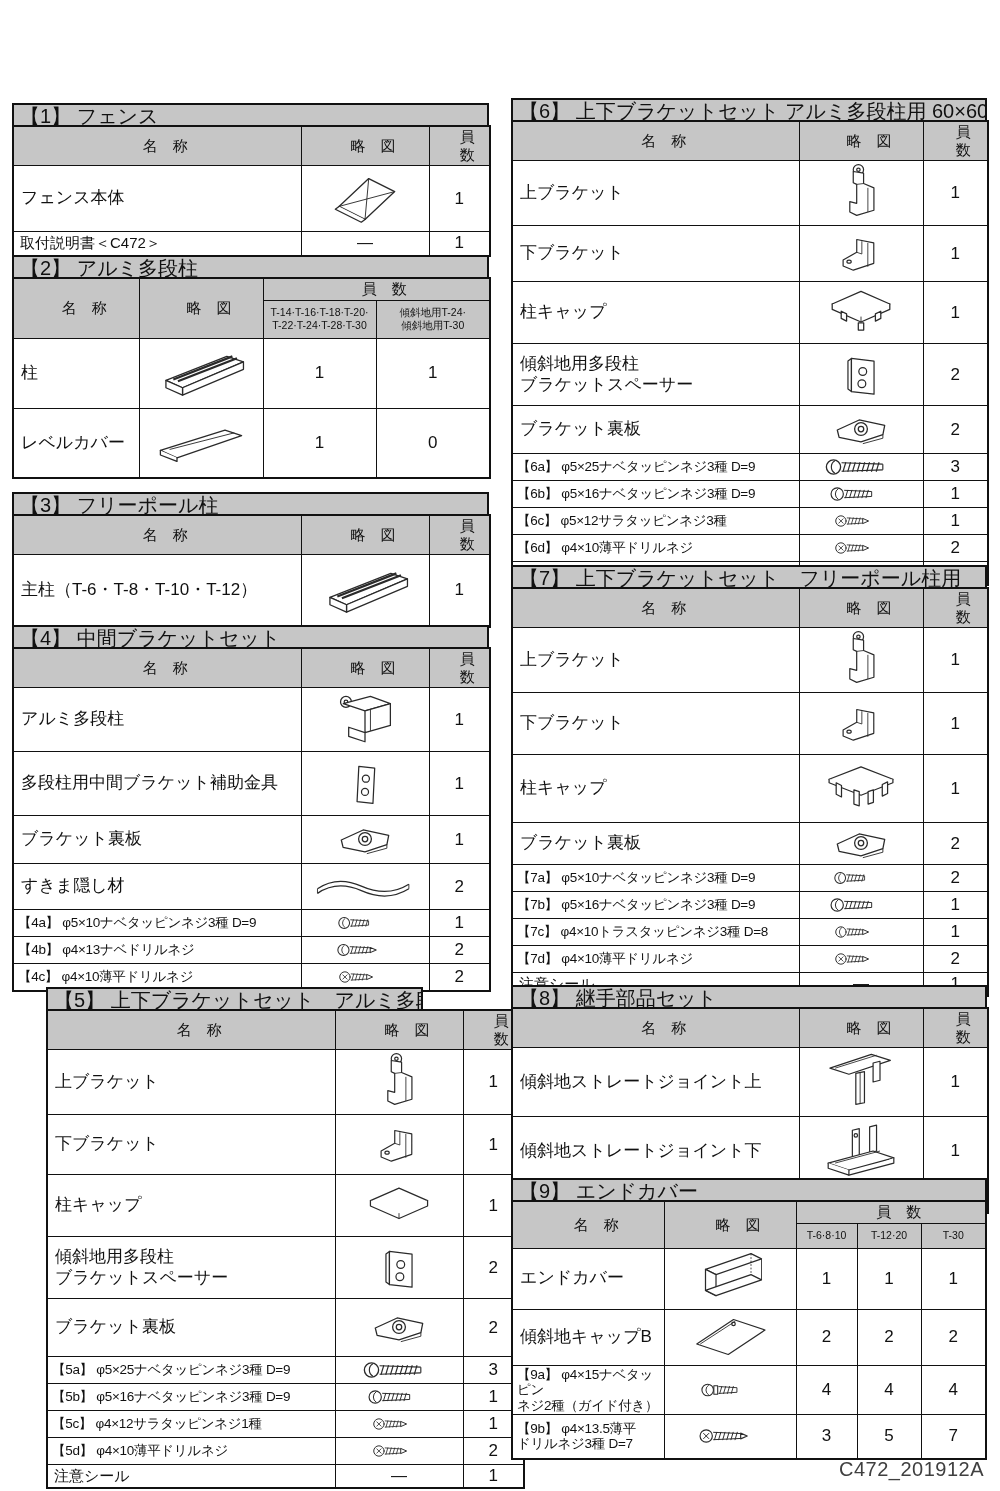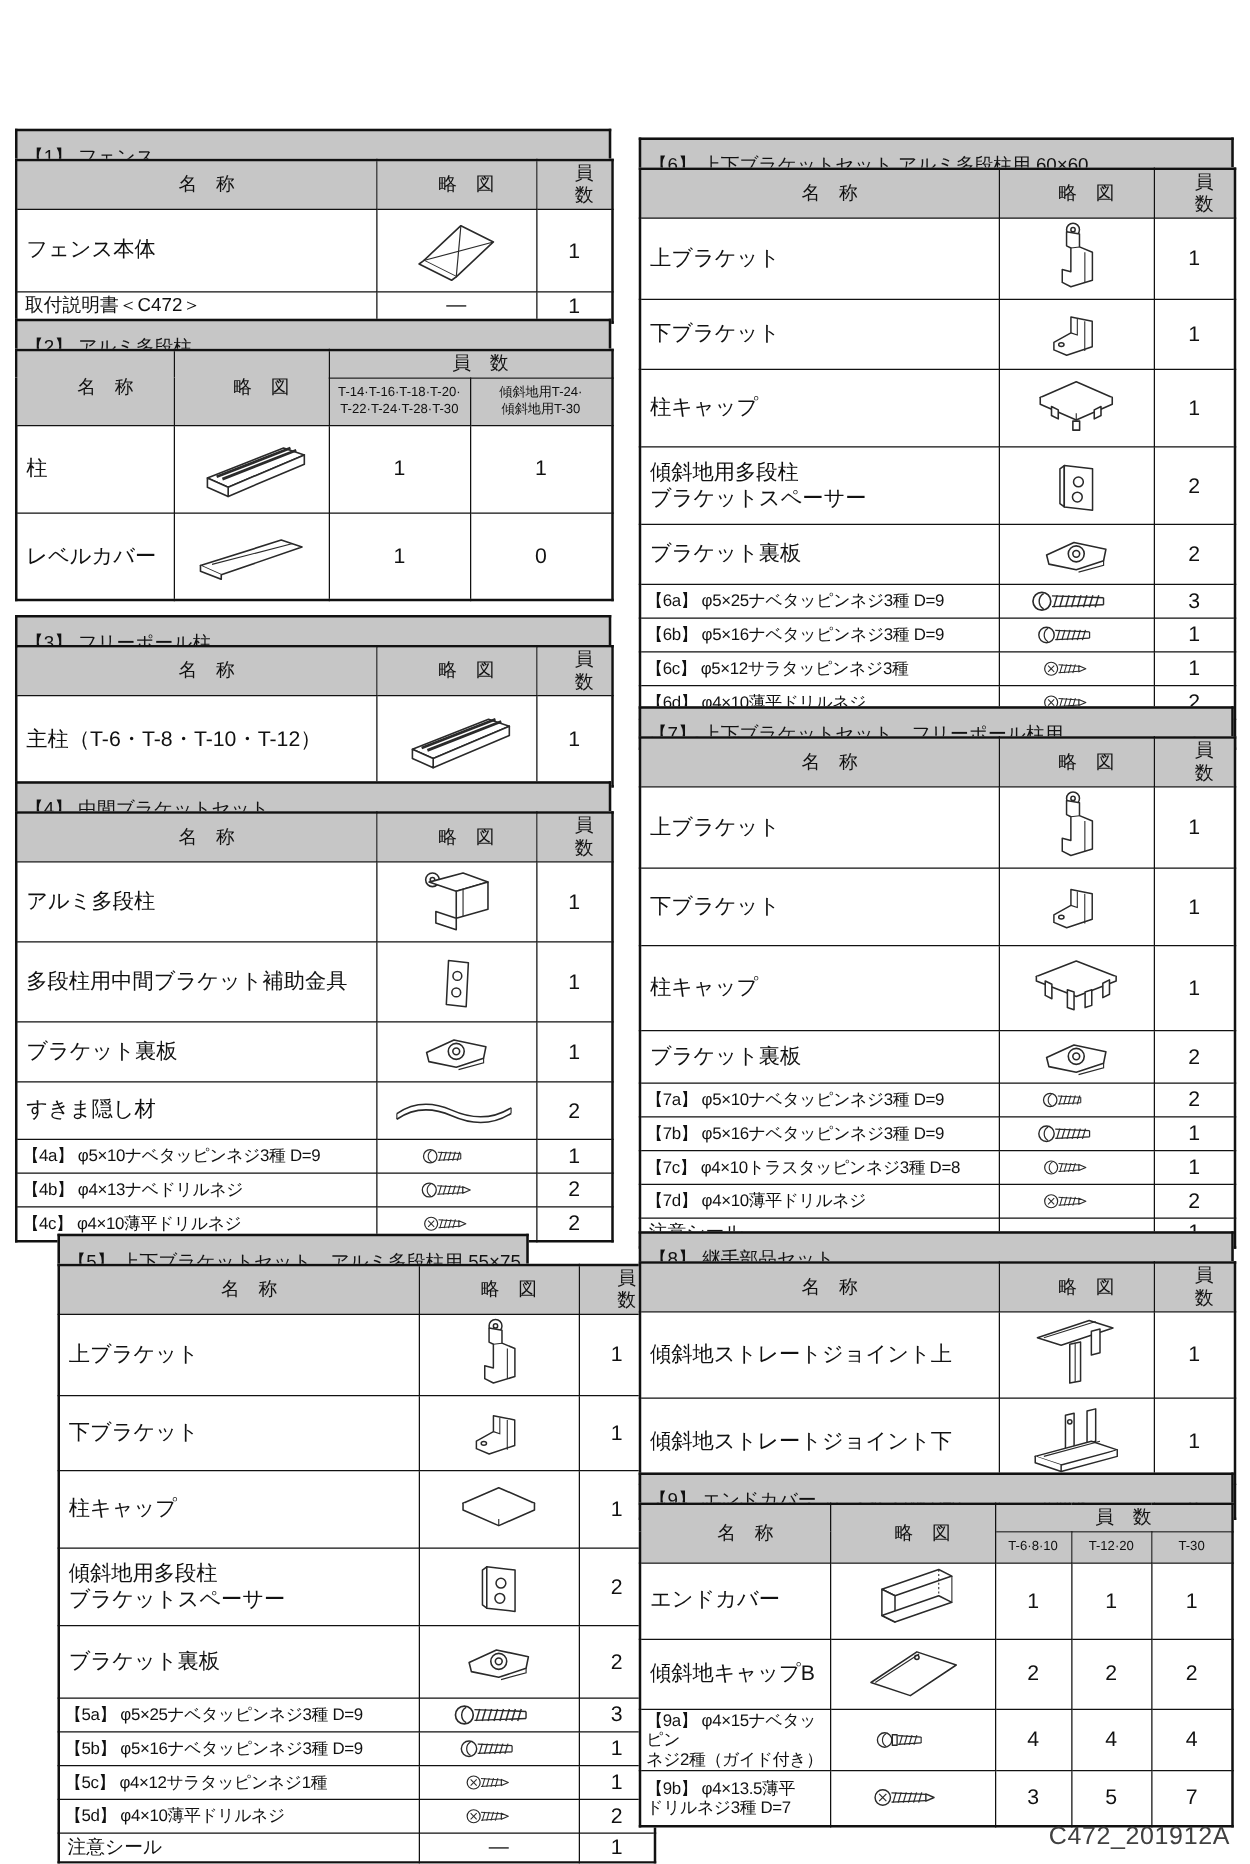--- a/index.html
+++ b/index.html
@@ -7,21 +7,21 @@
   #page{position:relative;width:1000px;height:1491px;background:#fff;overflow:hidden;}
 
   
   #banner{position:absolute;left:13px;top:13px;width:974px;height:55px;background:#1b1b1b;}
   #banner .sq{position:absolute;left:0;top:0;width:56px;height:55px;background:#555;}
   #banner .ttl{position:absolute;left:68px;top:3px;color:#fff;font-size:39px;font-weight:800;letter-spacing:3px;line-height:50px;}
 
   
   .pkg{position:absolute;box-sizing:border-box;}
   .tbl-title{box-sizing:border-box;background:#c6c6c6;border:2px solid #111;border-bottom:0;
-             font-size:15px;line-height:20px;height:22px;padding:11px 6px;white-space:nowrap;overflow:hidden;}
+             font-size:20px;line-height:20px;height:22px;padding:1px 6px;white-space:nowrap;overflow:hidden;}
   table.pkg-tbl{border-collapse:collapse;table-layout:fixed;width:100%;background:#fff;border:2px solid #111;}
   .pkg-tbl th,.pkg-tbl td{border:1px solid #111;box-sizing:border-box;overflow:hidden;}
   .pkg-tbl thead th{background:#c6c6c6;font-weight:500;font-size:15px;line-height:18px;padding:1px 2px;}
   .pkg-tbl thead tr.main th{height:22px;padding-left:18px;}
   .pkg-tbl thead th.sub{font-size:10.5px;line-height:1.2;white-space:pre-line;font-weight:500;padding:0 1px;}
   .pkg-tbl thead th.qty-parent{height:20px;}
   .name-cell{text-align:left;font-size:17px;padding:2px 7px;line-height:1.2;white-space:pre-line;}
   .qty-cell{text-align:center;font-size:17px;}
   .diagram-cell{text-align:center;vertical-align:middle;padding:1px;}
   tr.row-screw .name-cell{font-size:13.5px;letter-spacing:-0.3px;padding:1px 4px;line-height:1.15;}
@@ -431,21 +431,21 @@
               <td class="qty-cell">2</td>
             </tr>
             <tr class="row-note" style="height: 22px;">
               <td class="name-cell">注意シール</td>
               <td class="diagram-cell"><span class="dash">—</span></td>
               <td class="qty-cell">1</td>
             </tr>
           </tbody>
         </table>
       </div>
-      <div class="pkg" id="t6" style="top: 98px; left: 511px; width: 476px; margin-top: 12px;">
+      <div class="pkg" id="t6" style="top: 98px; left: 511px; width: 476px;">
         <div class="tbl-title">【6】 上下ブラケットセット アルミ多段柱用 60×60</div>
         <table class="pkg-tbl">
           <colgroup>
             <col style="width: 287px;">
             <col style="width: 124px;">
             <col style="width: 65px;">
           </colgroup>
           <thead>
             <tr class="main">
               <th>名　称</th>

